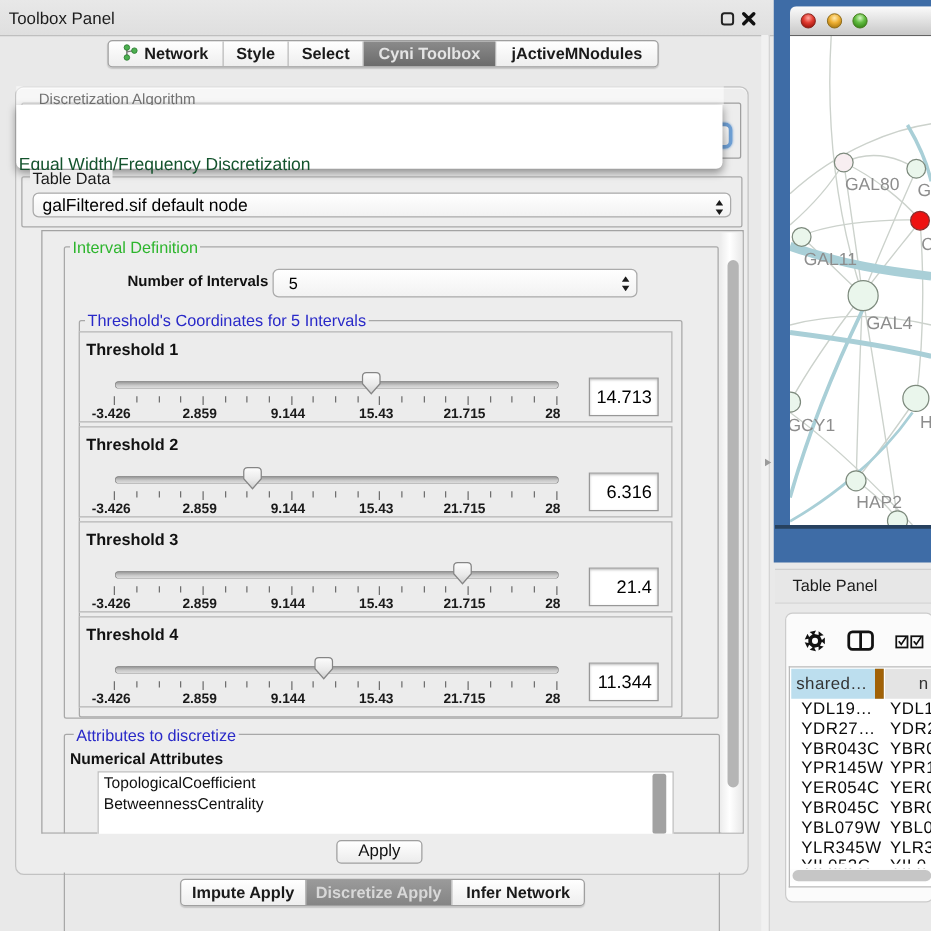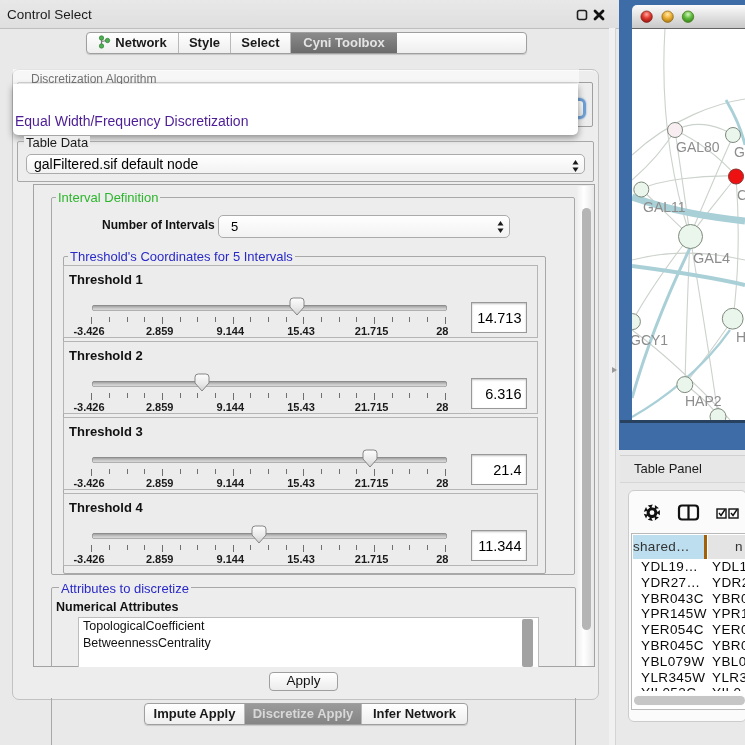--- a/index.html
+++ b/index.html
@@ -24,21 +24,21 @@
 .gtitle{position:absolute;background:#ededed;padding:0 2px;font-size:13px;line-height:13px}
 
 #dagroup{left:17px;top:82px;width:574px;height:43px;border:1px solid rgba(150,150,150,0.9)}
 #dalabel{left:28px;top:73px;font-size:12px;color:#737373;background:transparent;padding:0 3px}
 #dawash{left:13px;top:69px;width:566px;height:15px;background:rgba(255,255,255,0.55)}
 #focuscombo{left:568px;top:98px;width:12px;height:15px;border:3px solid #6e9fd4;border-radius:6px;background:linear-gradient(#fdfdfd,#e8e8e8);box-shadow:0 0 2px #6e9fd4}
 
 #popup{left:13px;top:84px;width:565px;height:51px;background:#ffffff;border-radius:0 0 5px 5px;box-shadow:0 3px 7px rgba(0,0,0,0.4);}
 #popup .it0{position:absolute;left:0;top:1px;width:100%;text-align:center;font-size:14px;color:#a5a5a5}
 #popup .it1{position:absolute;left:2px;top:17.5px;font-size:14px;font-weight:bold;color:#000}
-#popup .it2{position:absolute;left:2px;top:29px;font-size:14px;color:#4c1d95}
+#popup .it2{position:absolute;left:2px;top:39px;font-size:14px;color:#14532d}
 
 #tdgroup{left:17px;top:141px;width:575px;height:39px}
 #tdlabel{left:24px;top:136px;color:#1a1a1a}
 .combo{background:linear-gradient(#ffffff,#f2f2f2);border:1px solid #ababab;border-radius:5px;box-sizing:border-box;font-size:13px;color:#000}
 #tdcombo{left:26px;top:154px;width:559px;height:20px;line-height:19px;padding-left:7px;font-size:14px}
 
 #scrollpane{left:33px;top:184px;width:560px;height:481px;border:1px solid #a3a3a3;background:#ededed;overflow:hidden}
 #vsb{left:577px;top:186px;width:17px;height:480px;background:linear-gradient(90deg,#efefef,#ffffff 40%,#e8e8e8)}
 #vsbthumb{left:582px;top:208px;width:9px;height:422px;background:#b5b5b5;border-radius:4.5px}
 
@@ -68,56 +68,57 @@
 #apply{left:269px;top:672px;width:67px;height:17px;background:linear-gradient(#ffffff,#ececec);border:1px solid #9f9f9f;border-radius:4px;text-align:center;font-size:13.5px;line-height:16px;color:#111}
 
 #blue{left:619px;top:0;width:126px;height:450px;background:#3e6ca6}
 #nettb{left:632px;top:5px;width:113px;height:23px;background:linear-gradient(#fbfbfb,#c8c8c8);border-bottom:1px solid #636363;border-top-left-radius:5px}
 #netwin{left:632px;top:28px;width:113px;height:392px;background:#ffffff}
 #netshadow{left:620px;top:420px;width:125px;height:3px;background:#27415f}
 #tpbar{left:620px;top:455px;width:125px;height:26px;background:#e7e7e7;border-top:1px solid #d0d0d0;border-bottom:1px solid #d6d6d6}
 #tptext{left:634px;top:461px;font-size:13px;color:#1c1c1c}
 #tpanel{left:628px;top:490px;width:117px;height:230px;background:#fbfbfb;border:1px solid #cccccc;border-radius:6px}
 #tptable{left:631px;top:533px;width:114px;height:175px;border:1px solid #b9b9b9;border-right:none;background:#fff}
-#th1{left:633px;top:535px;width:74px;height:24px;background:#bcdeee;border-right:3px solid #a16207;text-align:left;padding-right:2px;box-sizing:border-box;font-size:13.5px;letter-spacing:0.3px;color:#333;line-height:24px}
+#th1{left:633px;top:535px;width:74px;height:24px;background:#bcdeee;border-right:7px solid #a16207;text-align:center;padding-right:2px;box-sizing:border-box;font-size:13.5px;letter-spacing:0.3px;color:#333;line-height:24px}
 #th2{left:708px;top:535px;width:37px;height:24px;background:#e4e4e4;font-size:13.5px;color:#333;line-height:24px;padding-left:27px}
 #trows1{left:641px;top:559px;font-size:13.5px;letter-spacing:0.4px;color:#0a0a0a;line-height:15.8px}
 #trows2{left:712px;top:559px;font-size:13.5px;letter-spacing:0.4px;color:#0a0a0a;line-height:15.8px}
 #hsb{left:632px;top:695px;width:112px;height:11px;background:#fdfdfd}
 #hsbthumb{left:634px;top:696px;width:111px;height:9px;background:#c6c6c6;border-radius:4.5px}
 #splitarrow{left:612px;top:367px;width:0;height:0;border-top:3px solid transparent;border-bottom:3px solid transparent;border-left:5px solid #9a9a9a}
 </style>
 </head>
 <body>
 <svg width="0" height="0" style="position:absolute">
     <defs>
       <linearGradient id="thg" x1="0" y1="0" x2="0" y2="1">
         <stop offset="0" stop-color="#fdfdfd"></stop>
         <stop offset="0.6" stop-color="#e8e8e8"></stop>
         <stop offset="1" stop-color="#cfcfcf"></stop>
       </linearGradient>
     </defs>
   </svg>
 
 <div class="abs" id="titlebar"></div>
-<div class="abs" id="titletext">Control Select</div>
+<div class="abs" id="titletext">Toolbox Panel</div>
 <svg class="abs" style="left:576px;top:9px" width="32" height="13" viewBox="0 0 32 13">
   <rect x="1.5" y="1.5" width="9" height="9" rx="2" fill="none" stroke="#222" stroke-width="1.6"></rect>
   <path d="M19 2 L27 10 M27 2 L19 10" stroke="#111" stroke-width="2.8" stroke-linecap="round"></path>
 </svg>
 <div class="abs seg" id="toptabs">
   <div class="t" style="width:92px"><svg width="13" height="14" viewBox="0 0 13 14" style="margin-right:4px">
         <path d="M3.5 3.5 V10.5 M3.5 6.5 L9 5.5" stroke="#7a7a7a" stroke-width="1.2" fill="none"></path>
         <circle cx="3.5" cy="3" r="2.2" fill="#4caf50" stroke="#2e7d32" stroke-width="0.7"></circle>
         <circle cx="9.5" cy="5.5" r="2.2" fill="#4caf50" stroke="#2e7d32" stroke-width="0.7"></circle>
         <circle cx="3.5" cy="11" r="2.2" fill="#4caf50" stroke="#2e7d32" stroke-width="0.7"></circle>
       </svg>Network</div>
   <div class="t" style="width:52px">Style</div>
   <div class="t" style="width:60px">Select</div>
   <div class="t sel" style="width:106px">Cyni Toolbox</div>
+  <div class="t" style="width:129px">jActiveMNodules</div>
 </div>
 <div class="abs" id="panel"></div>
 
 <div class="abs group" id="dagroup"></div>
 <div class="abs" id="focuscombo"></div>
 <div class="abs" id="dawash"></div>
 <div class="abs gtitle" id="dalabel">Discretization Algorithm</div>
 
 <div class="abs" id="popup">
   <div class="it2">Equal Width/Frequency Discretization</div>

